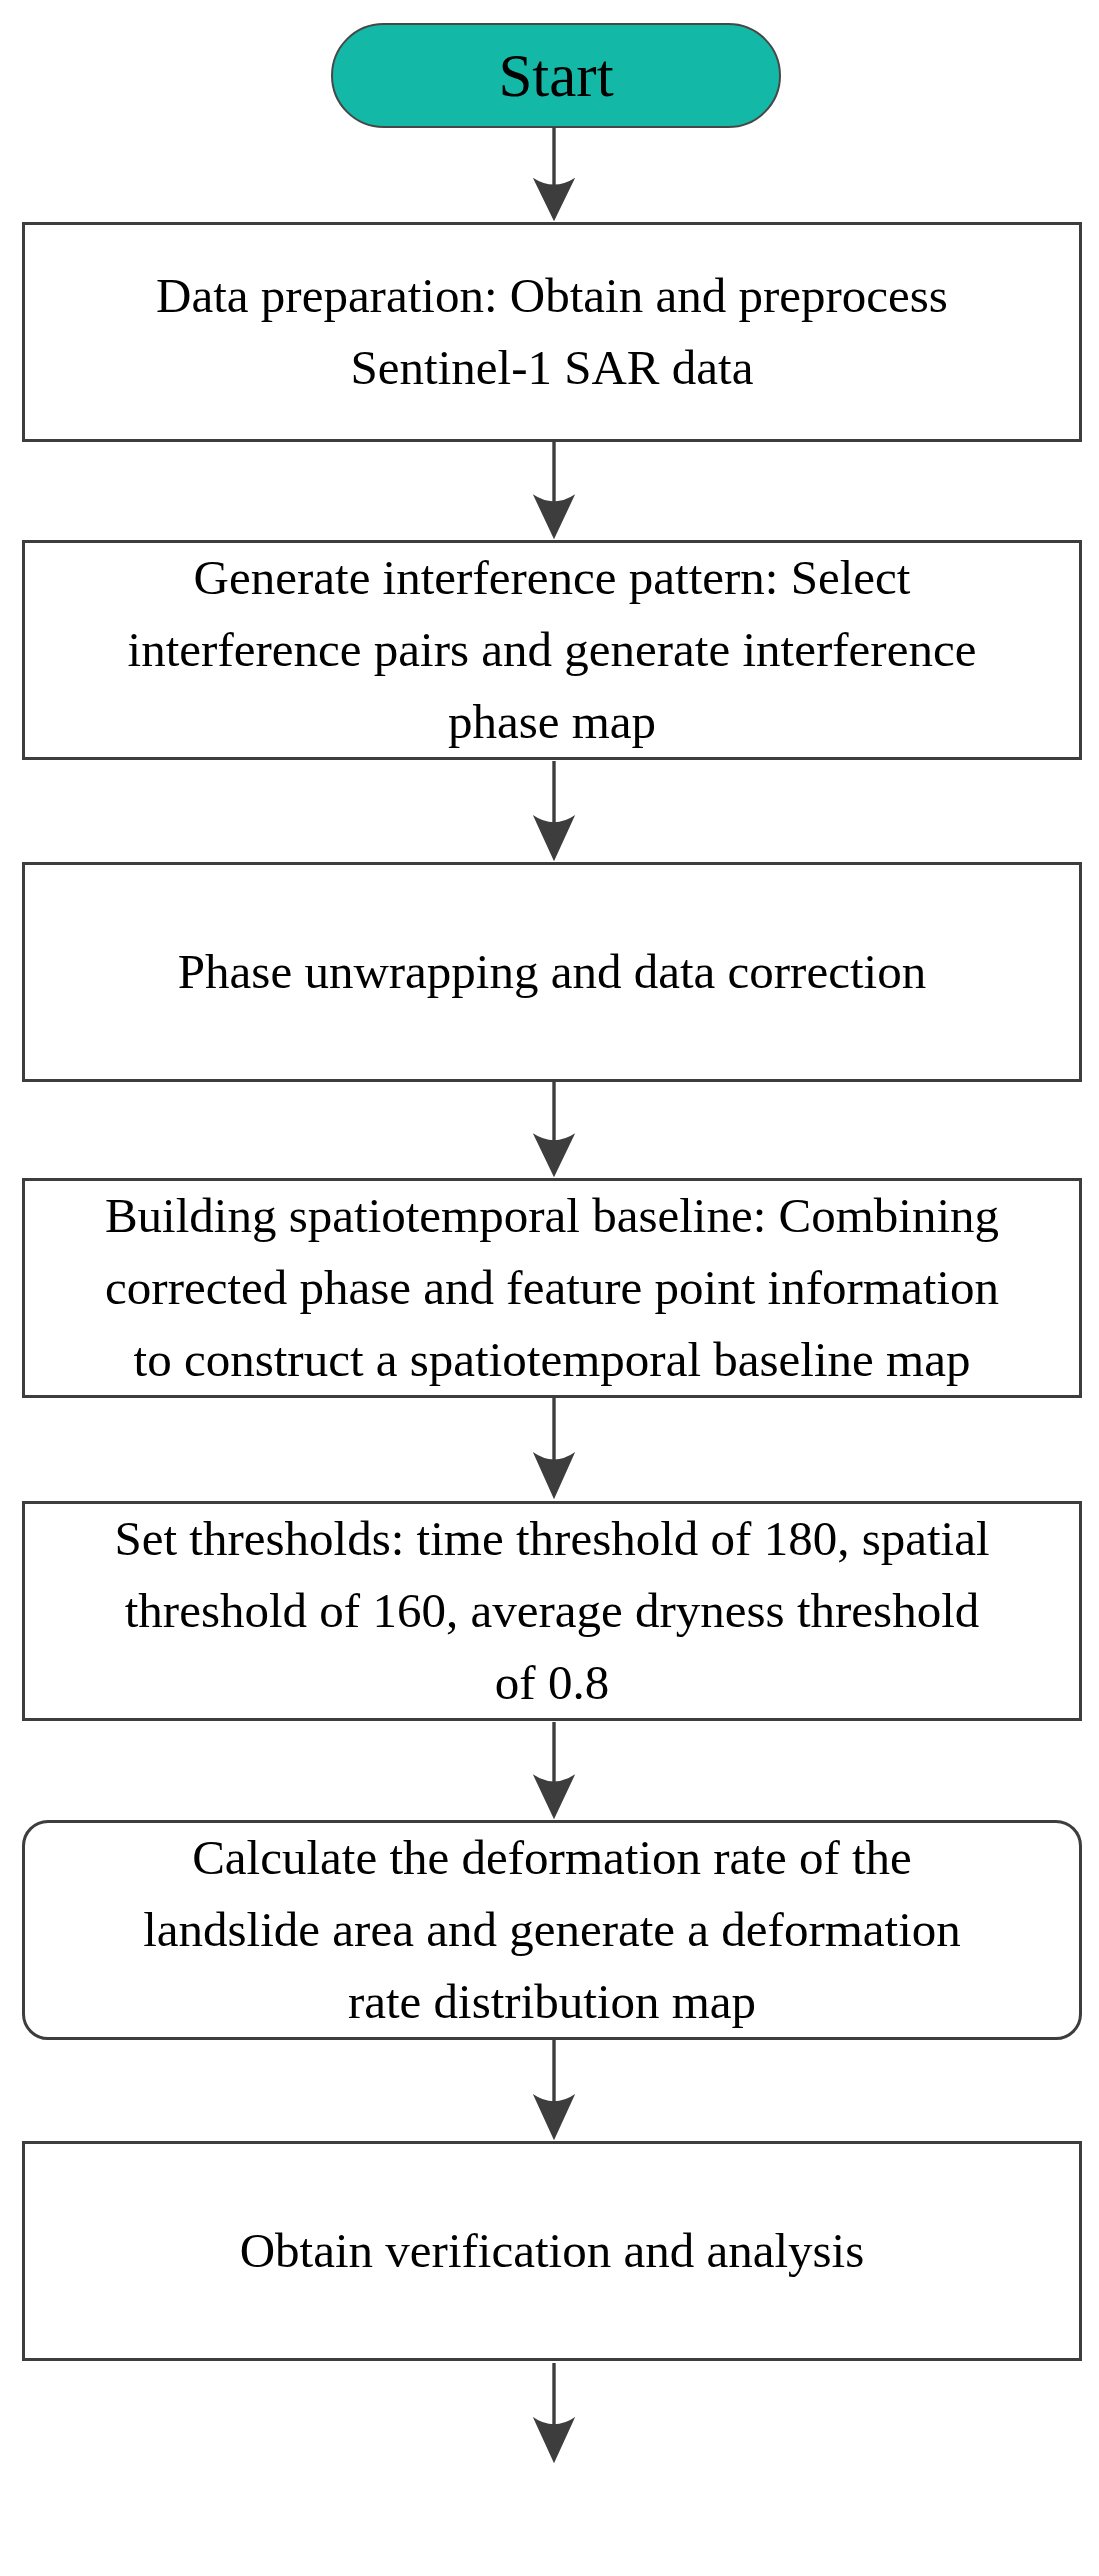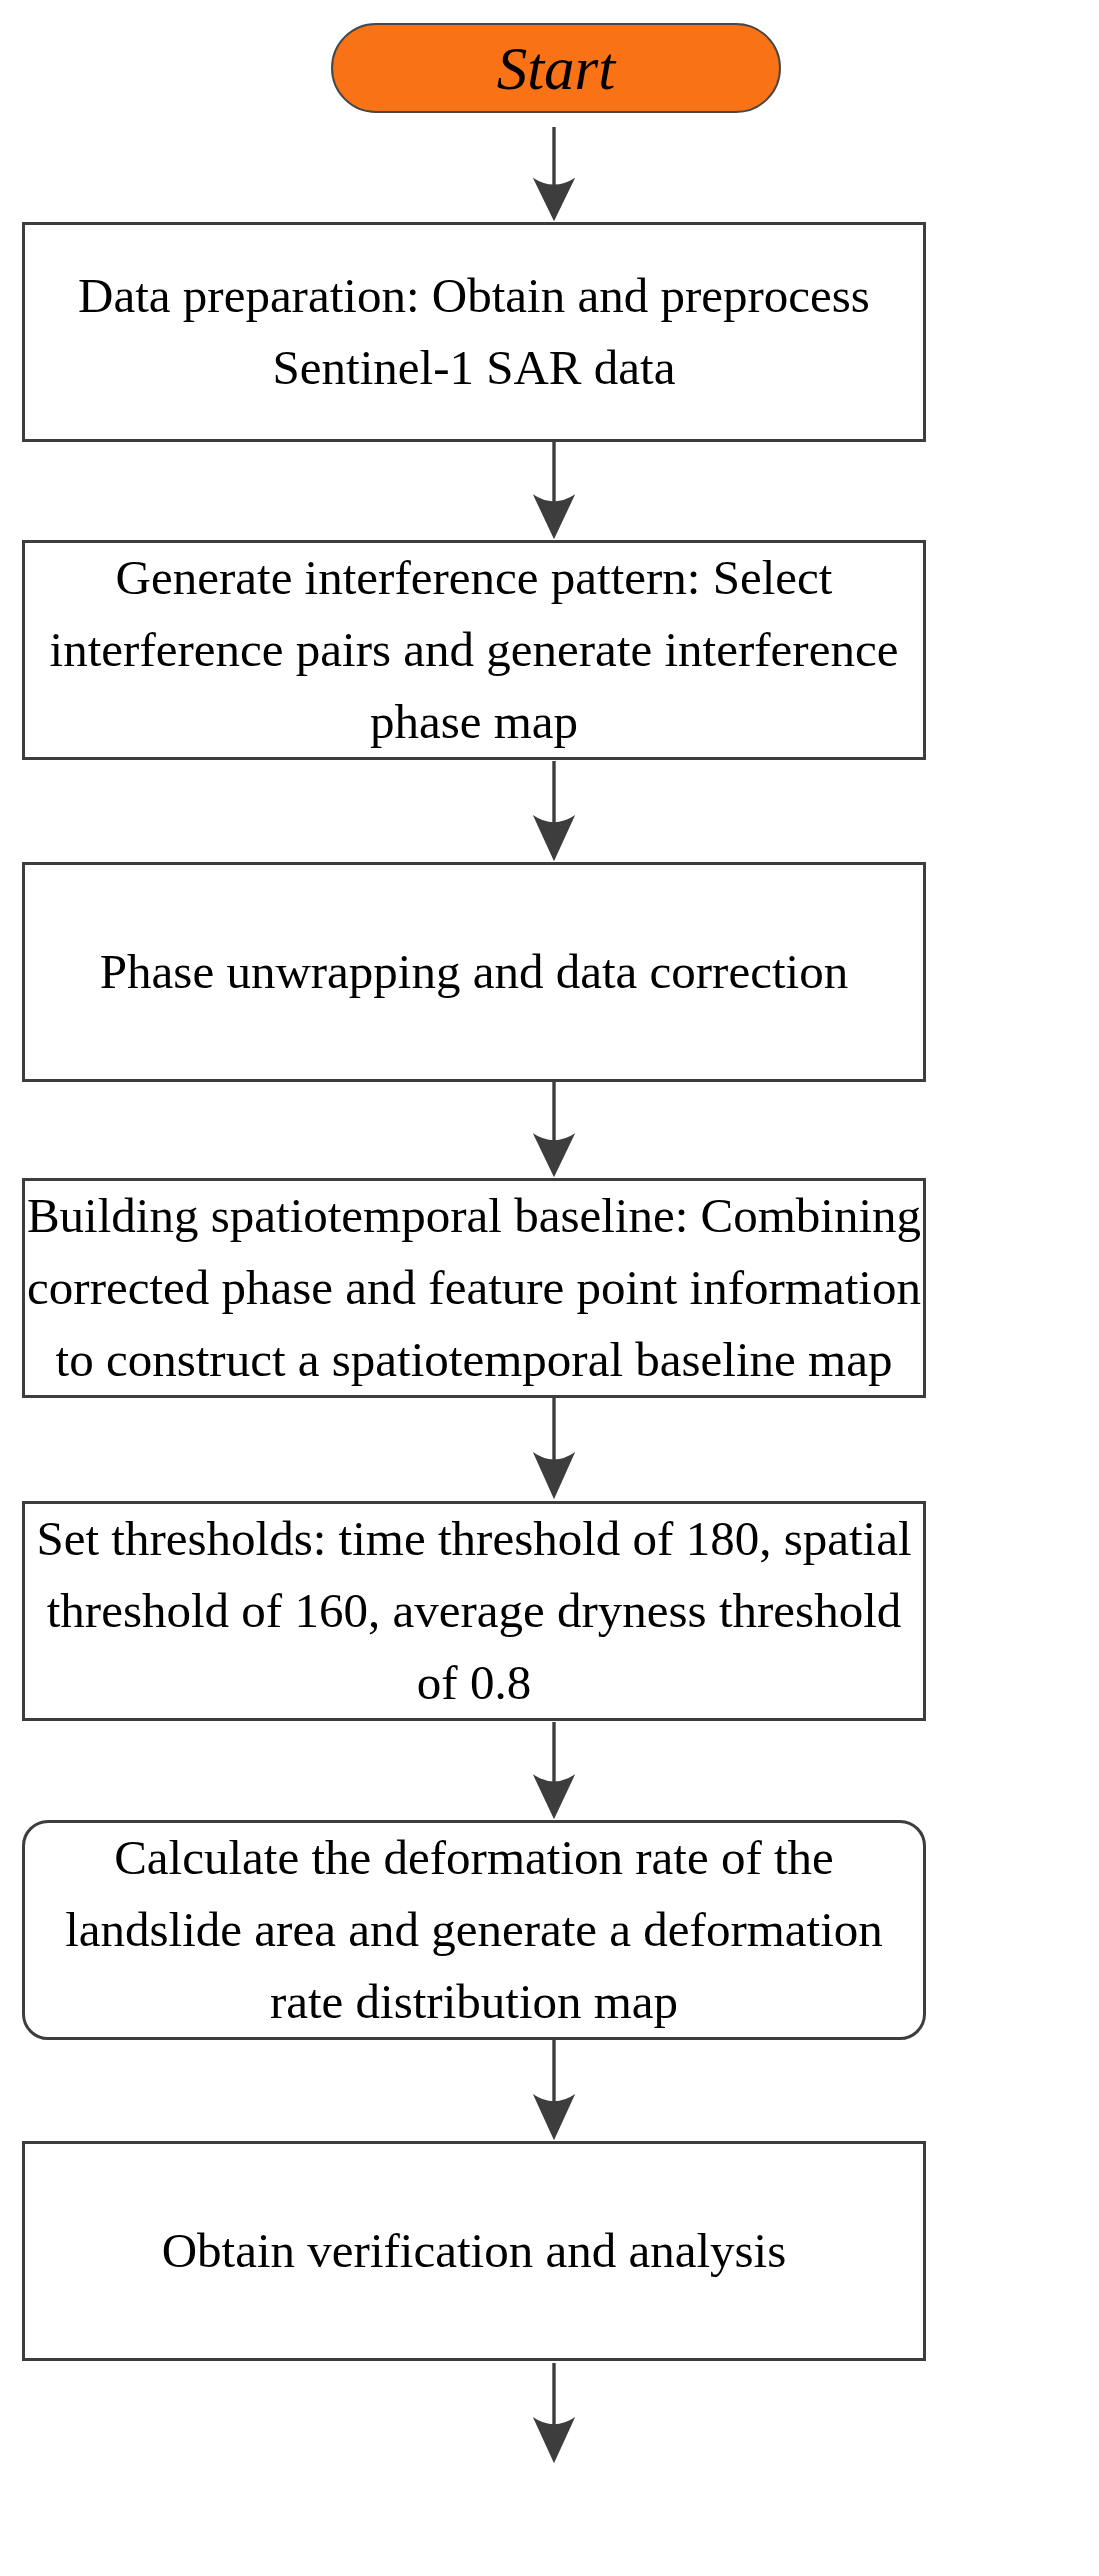--- a/index.html
+++ b/index.html
@@ -11,42 +11,41 @@
     position: relative;
     width: 1100px;
     height: 2576px;
     background: #ffffff;
     font-family: "Liberation Serif", "DejaVu Serif", serif;
     overflow: hidden;
   }
   .process {
     position: absolute;
     left: 22px;
-    width: 904px;
+    width: 1060px;
     height: 220px;
     border: 3.4px solid #3d3d3d;
     box-sizing: border-box;
     background: #ffffff;
     display: flex;
     align-items: center;
     justify-content: center;
   }
   .terminator {
     position: absolute;
     left: 331px;
     width: 450px;
-    height: 90px;
+    height: 105px;
     border: 2.5px solid #474747;
     border-radius: 54px;
     box-sizing: border-box;
-    background: #f97316;
+    background: #14b8a6;
     display: flex;
     align-items: center;
     justify-content: center;
-    font-style: italic;
   }
   .node-text {
     white-space: pre;
     text-align: center;
     font-size: 49px;
     line-height: 72px;
     color: #000000;
     letter-spacing: 0px;
   }
   .terminator .node-text {

